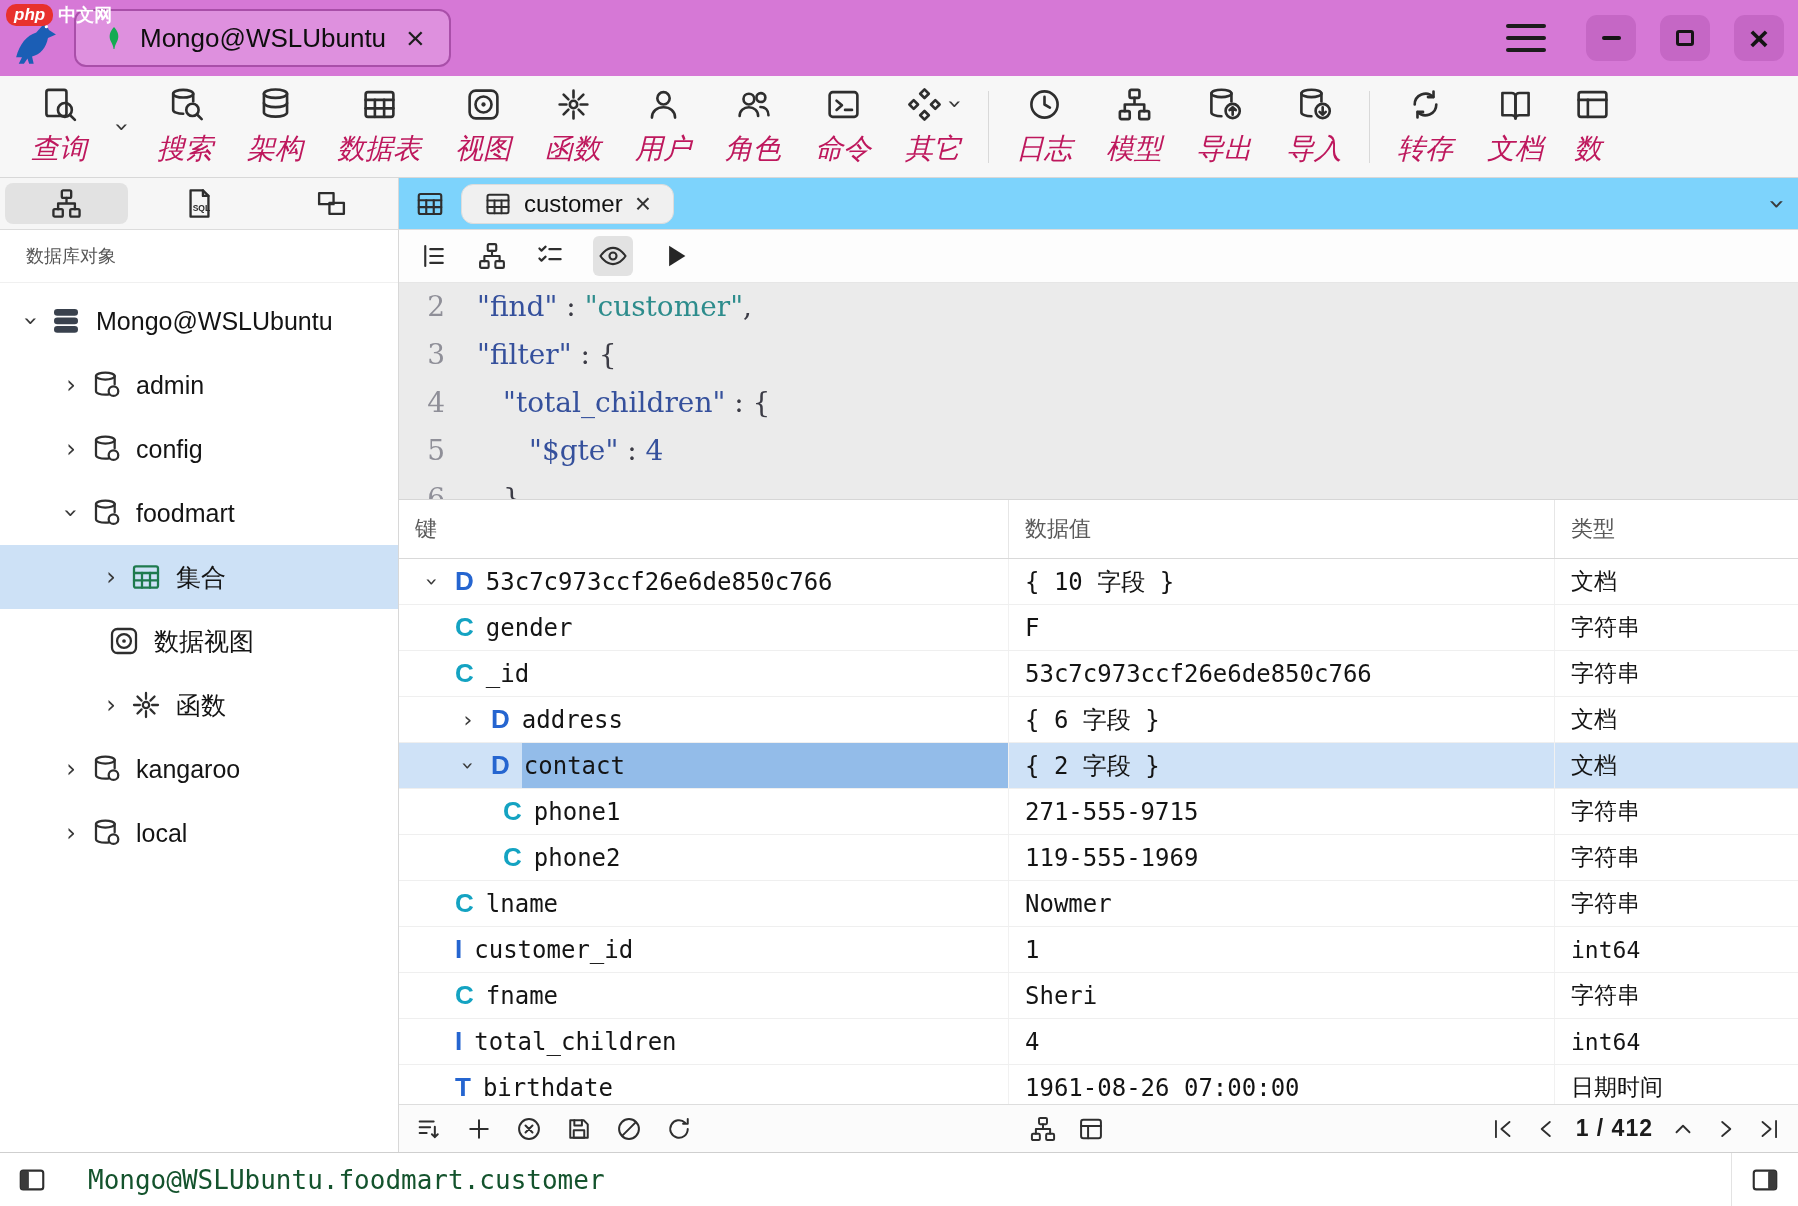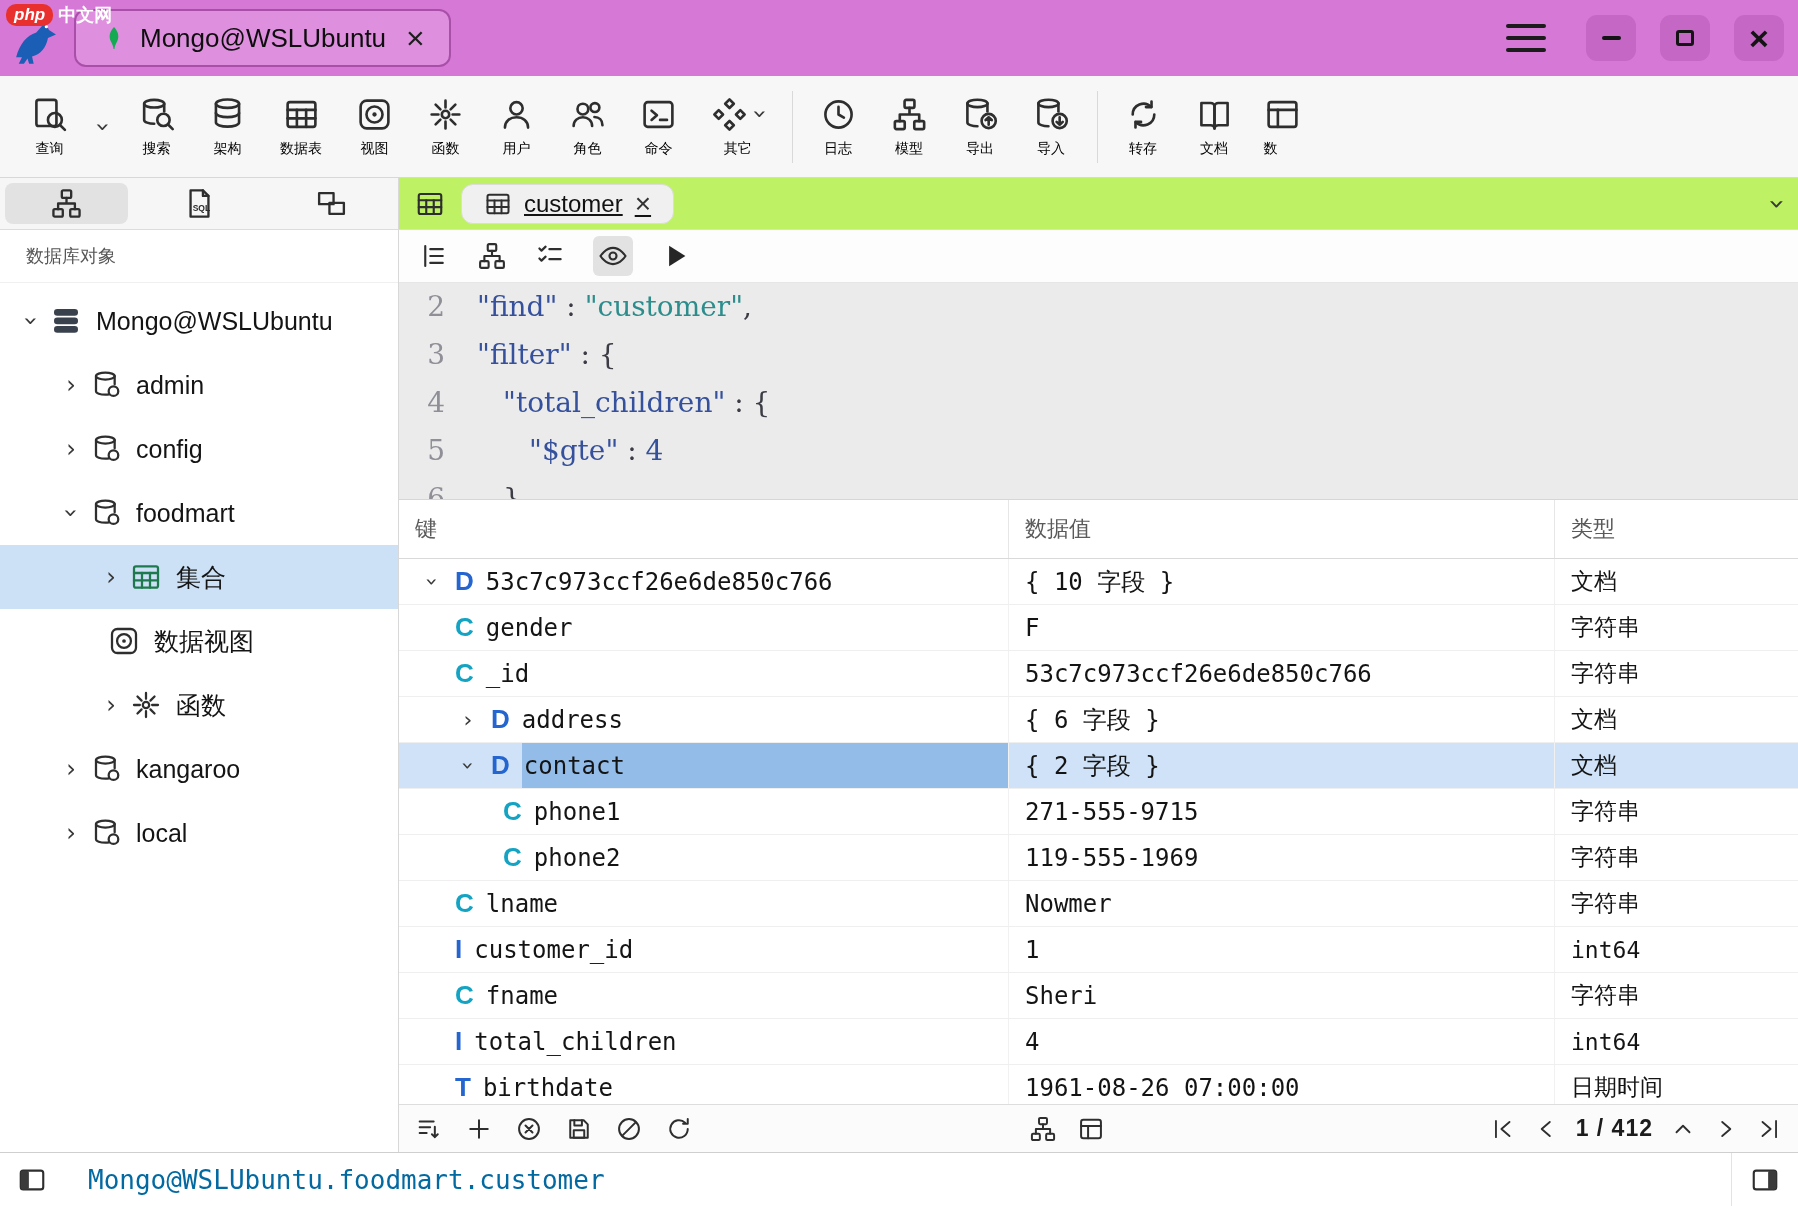--- a/index.html
+++ b/index.html
@@ -21,32 +21,32 @@
   .burger i { display:block; height:4px; background:#1c1c1c; border-radius:2px; }
   .winbtn { width:50px; height:46px; background:#c567c5; border-radius:11px; display:flex; align-items:center; justify-content:center; margin-right:24px; }
   .winbtn:last-child { margin-right:14px; }
   .g-min { width:19px; height:4px; background:#141414; border-radius:2px; }
   .g-max { width:18px; height:16px; border:3px solid #141414; border-radius:3px; }
   .g-close { font-size:34px; font-weight:bold; color:#141414; line-height:1; }
 
   
   .toolbar { height:102px; background:#f7f7f7; border-bottom:1px solid #d8d8d8; display:flex; align-items:center; padding:0 0 0 14px; flex:0 0 auto; overflow:hidden; }
   .tbtn { display:flex; flex-direction:column; align-items:center; justify-content:center; gap:7px; padding:0 17px; }
-  .tbtn .lbl { font-size:14px; color:#000000; white-space:nowrap; }
+  .tbtn .lbl { font-size:28px; color:#be185d; white-space:nowrap;font-style:italic; }
   .tbtn svg { width:37px; height:37px; }
   .iconrow { display:flex; align-items:center; gap:7px; }
   .tbtn-chev { width:36px; display:flex; align-items:center; justify-content:center; align-self:center; }
   .tsep { width:1px; height:72px; background:#d9d9d9; margin:0 10px; flex:0 0 auto; }
   .tbtn.partial { width:52px; overflow:hidden; align-items:flex-start; padding:0 0 0 14px; }
 
   .chev { display:inline-flex; align-items:center; justify-content:center; font-size:24px; color:#3a3a3a; font-family:"DejaVu Sans",sans-serif; transform-origin:center; line-height:1; }
   .chev.down { transform:rotate(90deg); }
 
   
-  .band { height:52px; display:flex; flex:0 0 auto; border-bottom:1px solid #dcdcdc; background:#bef264;text-decoration:underline; }
+  .band { height:52px; display:flex; flex:0 0 auto; border-bottom:1px solid #dcdcdc; background:#7dd3fc; }
   .band-side { width:399px; border-right:1px solid #d8d8d8; display:flex; background:#f6f6f6; }
   .side-tab { flex:1; display:flex; align-items:center; justify-content:center; margin:5px; border-radius:8px; }
   .side-tab.active { background:#e2e2e2; }
   .side-tab svg { width:33px; height:33px; }
   .band-main { flex:1; display:flex; align-items:center; padding:0 16px; gap:16px; }
   .band-icon-btn svg { width:30px; height:30px; display:block; }
   .doc-tab { height:40px; display:flex; align-items:center; gap:12px; padding:0 22px; background:#f0f0f0; border:1px solid #dcdcdc; border-radius:12px; font-size:24px; color:#111; }
   .doc-tab svg { width:28px; height:28px; }
   .doc-tab .x { font-size:28px; color:#333; line-height:1; }
   .band-chevron { margin-left:auto; }
@@ -113,21 +113,21 @@
   .gt-left svg, .gt-mid svg { width:28px; height:28px; display:block; }
   .gt-mid { position:absolute; left:630px; display:flex; gap:20px; align-items:center; }
   .gt-pag { margin-left:auto; display:flex; align-items:center; gap:17px; font-size:23px; }
   .gt-pag svg { width:26px; height:26px; display:block; }
   .pageinfo { font-weight:bold; color:#1c1c1c; letter-spacing:1px; }
 
   
   .statusbar { height:54px; border-top:1px solid #cfcfcf; display:flex; align-items:center; background:#fff; flex:0 0 auto; }
   .sb-left { width:64px; height:100%; display:flex; align-items:center; justify-content:center; }
   .sb-left svg, .sb-right svg { width:30px; height:30px; display:block; }
-  .sb-path { margin-left:24px; font-family:"DejaVu Sans Mono", monospace; font-size:26px; color:#0369a1; }
+  .sb-path { margin-left:24px; font-family:"DejaVu Sans Mono", monospace; font-size:26px; color:#14532d; }
   .sb-right { margin-left:auto; height:100%; display:flex; align-items:center; padding:0 18px; border-left:1px solid #e3e3e3; }
 
   svg.ic { stroke:#2e2e2e; fill:none; stroke-width:1.7; stroke-linecap:round; stroke-linejoin:round; }
   svg.ic.green { stroke:#1e7a4e; }
 </style>
 </head>
 <body>
 
 <div class="window">
 

